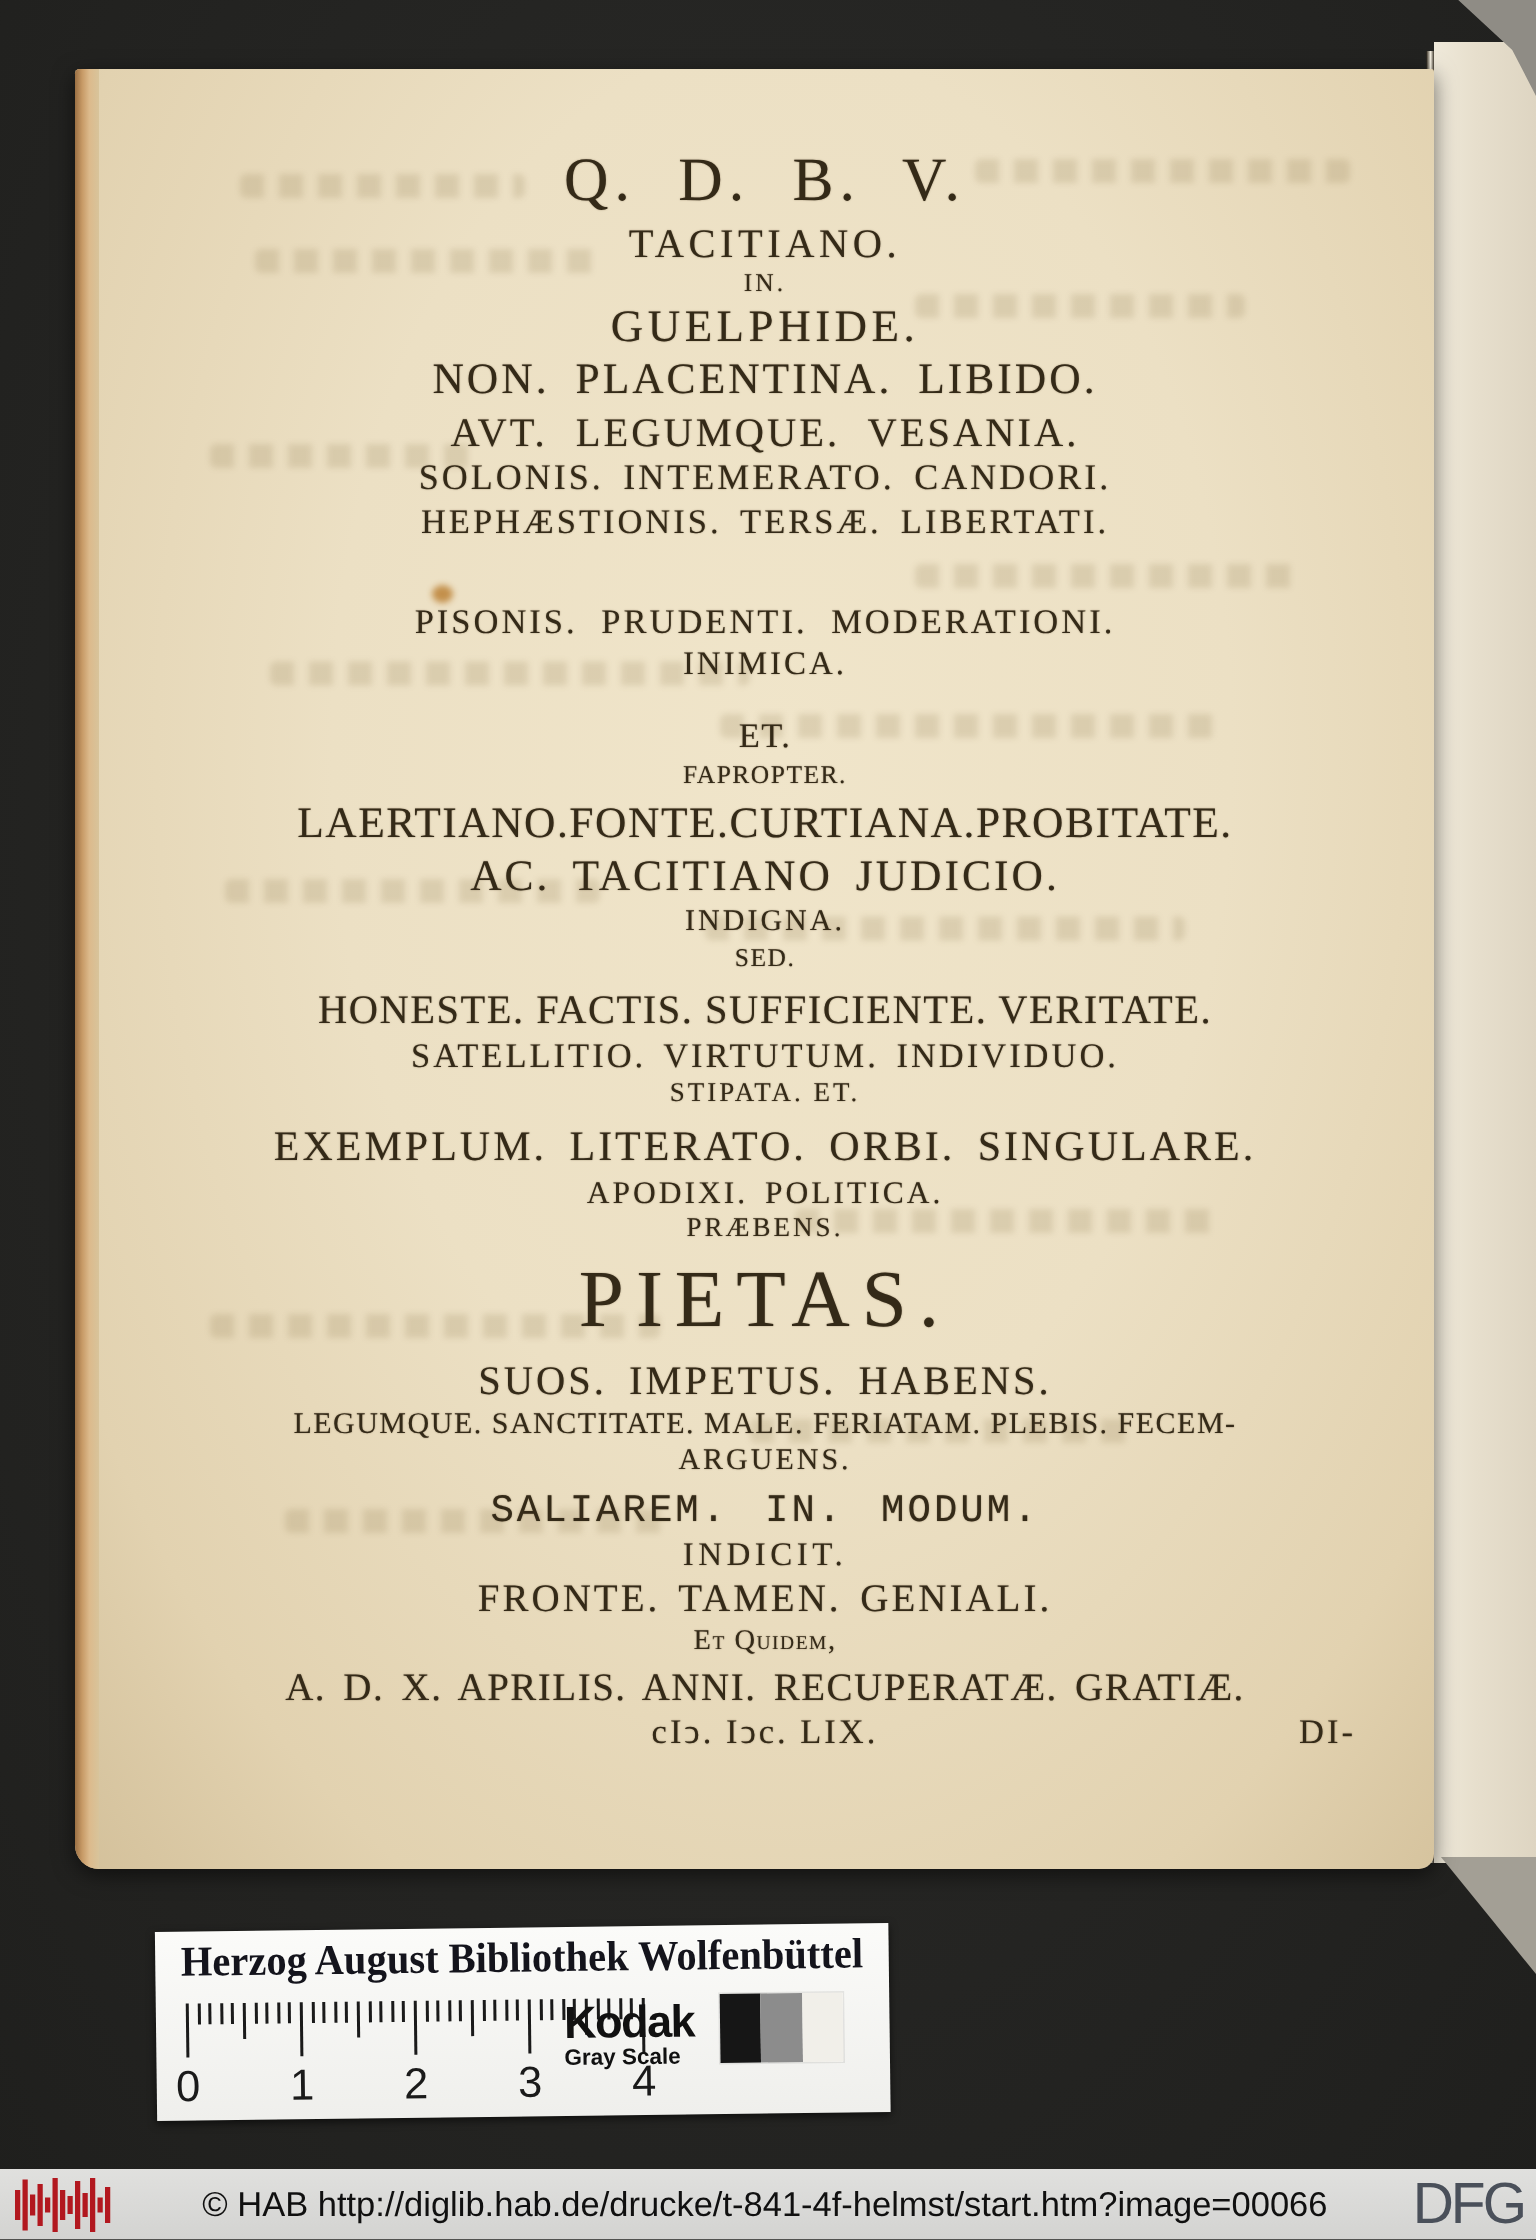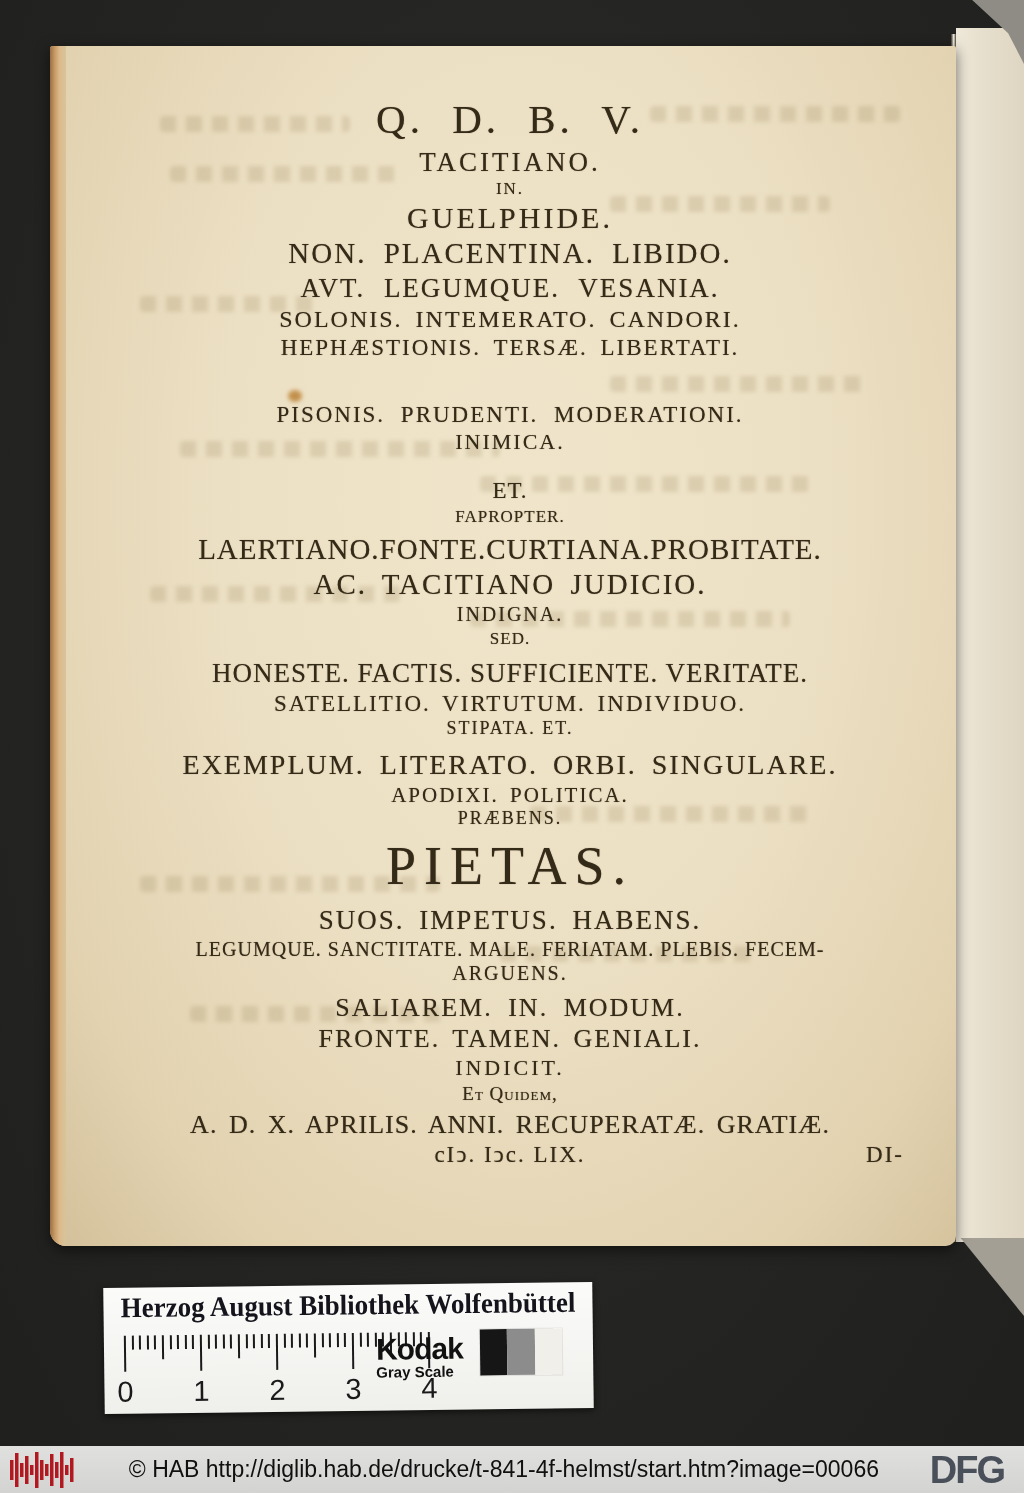--- a/index.html
+++ b/index.html
@@ -66,21 +66,21 @@
   .l16{font-size:27px;letter-spacing:1px;margin-top:8px;}
   .l17{font-size:23px;word-spacing:4px;letter-spacing:2px;}
   .l18{font-size:18px;letter-spacing:2px;}
   .l19{font-size:28px;word-spacing:6px;letter-spacing:2px;margin-top:8px;}
   .l20{font-size:21px;word-spacing:4px;letter-spacing:2px;}
   .l21{font-size:18px;letter-spacing:2px;}
   .l22{font-size:54px;letter-spacing:8px;margin-top:4px;margin-bottom:4px;}
   .l23{font-size:27px;word-spacing:6px;letter-spacing:2px;}
   .l24{font-size:20px;letter-spacing:1px;}
   .l25{font-size:20px;letter-spacing:2px;}
-  .l26{font-size:26px;word-spacing:7px;letter-spacing:2px;margin-top:6px;}
+  .l26{font-size:26px;word-spacing:7px;letter-spacing:2px;margin-top:6px;font-family:Liberation Mono, monospace;}
   .l27{font-size:26px;word-spacing:4px;letter-spacing:2px;}
   .l28{font-size:22px;letter-spacing:3px;}
   .l29{font-size:19px;font-variant:small-caps;letter-spacing:1px;}
   .l30{font-size:26px;word-spacing:4px;letter-spacing:1px;margin-top:4px;}
   .l31{font-size:23px;letter-spacing:2px;position:relative;}
   .catchword{position:absolute;right:36px;top:0;font-size:23px;}
   
   .ghost{
     position:absolute;height:16px;border-radius:4px;filter:blur(2px);opacity:.55;
     background:repeating-linear-gradient(90deg,rgba(125,104,58,.30) 0 16px,rgba(125,104,58,0) 16px 26px);
@@ -118,22 +118,22 @@
     position:absolute;left:0;bottom:0;width:1024px;height:47px;
     background:linear-gradient(180deg,#e0e0de,#d3d3d1);
     display:flex;align-items:center;
   }
   .hab-logo{margin-left:6px;width:72px;height:40px;flex:0 0 auto;}
   .copyright{
     flex:1;text-align:center;font-family:"Liberation Sans","DejaVu Sans",sans-serif;
     font-size:23px;color:#101010;letter-spacing:0;
   }
   .dfg{
-    margin-right:20px;font-family:"Liberation Sans","DejaVu Sans",sans-serif;
-    font-weight:700;font-size:38px;color:#4a505a;letter-spacing:-2px;
+    margin-right:8px;font-family:"Liberation Sans","DejaVu Sans",sans-serif;
+    font-weight:400;font-size:38px;color:#4a505a;letter-spacing:-2px;
     transform:scaleY(1.02);line-height:1;
   }
 </style>
 </head>
 <body>
 
 <div class="backdrop"></div>
 
 <div class="side-strip"></div>
 <div class="corner-top"></div>
@@ -180,22 +180,22 @@
     <div class="line l17">SATELLITIO. VIRTUTUM. INDIVIDUO.</div>
     <div class="line l18">STIPATA. ET.</div>
     <div class="line l19">EXEMPLUM. LITERATO. ORBI. SINGULARE.</div>
     <div class="line l20">APODIXI. POLITICA.</div>
     <div class="line l21">PRÆBENS.</div>
     <div class="line l22">PIETAS.</div>
     <div class="line l23">SUOS. IMPETUS. HABENS.</div>
     <div class="line l24">LEGUMQUE. SANCTITATE. MALE. FERIATAM. PLEBIS. FECEM-</div>
     <div class="line l25">ARGUENS.</div>
     <div class="line l26">SALIAREM. IN. MODUM.</div>
+    <div class="line l28">INDICIT.</div>
     <div class="line l27">FRONTE. TAMEN. GENIALI.</div>
-    <div class="line l28">INDICIT.</div>
     <div class="line l29">Et Quidem,</div>
     <div class="line l30">A. D. X. APRILIS. ANNI. RECUPERATÆ. GRATIÆ.</div>
     <div class="line l31">
       <span>cIↄ. Iↄc. LIX.</span>
       <span class="catchword">DI-</span>
     </div>
   </div>
 </div>
 
 <div class="ruler-card">

